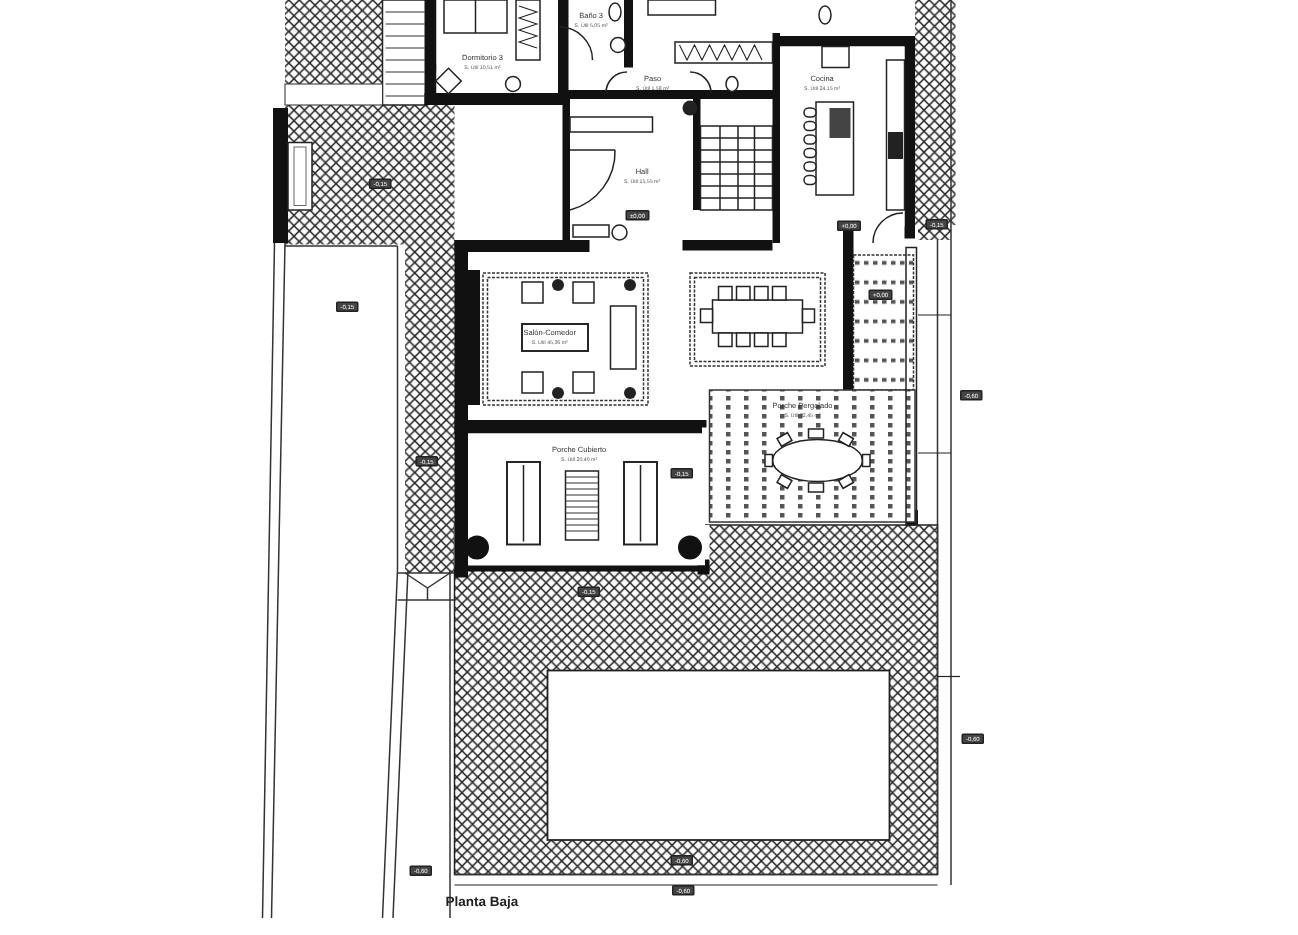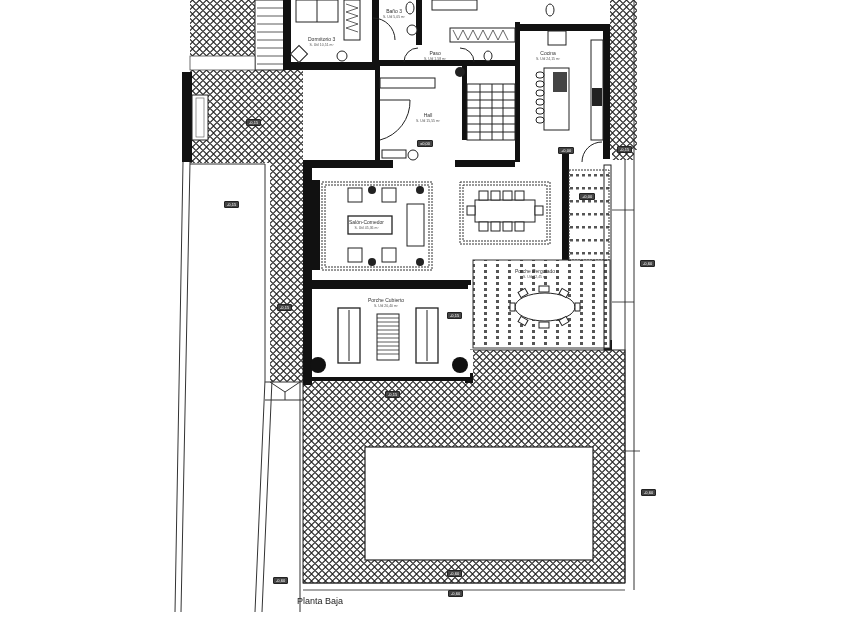--- a/index.html
+++ b/index.html
@@ -1,21 +1,21 @@
 <!DOCTYPE html>
 <html><head>
 <meta charset="utf-8">
 <style>
   html,body{margin:0;padding:0;background:#ffffff;}
   body{width:865px;height:623px;position:relative;overflow:hidden;font-family:"Liberation Sans",sans-serif;}
   #plan{position:absolute;left:0;top:0;width:865px;height:623px;}
   .lbl{position:absolute;font-size:5px;color:#333;text-align:center;line-height:6px;white-space:nowrap;}
   .lbl .sub{display:block;font-size:3.5px;color:#555;}
   .tag{position:absolute;font-size:4px;background:#444;color:#fff;border:1px solid #222;border-radius:1px;padding:0 2px;line-height:5px;}
-  .title{position:absolute;left:297px;top:596px;font-size:9px;font-weight:normal;color:#222;}
+  .title{position:absolute;left:297px;top:596px;font-size:9px;font-weight:bold;color:#222;}
 </style>
 </head>
 <body>
 
 <svg id="plan" viewBox="0 0 865 623" xmlns="http://www.w3.org/2000/svg">
   <defs>
     <pattern id="hatch" width="7" height="7" patternUnits="userSpaceOnUse">
       <rect width="7" height="7" fill="#fff"></rect>
       <path d="M0 3.5 L3.5 0 L7 3.5 L3.5 7 Z" fill="none" stroke="#2a2a2a" stroke-width="1.1"></path>
     </pattern>

